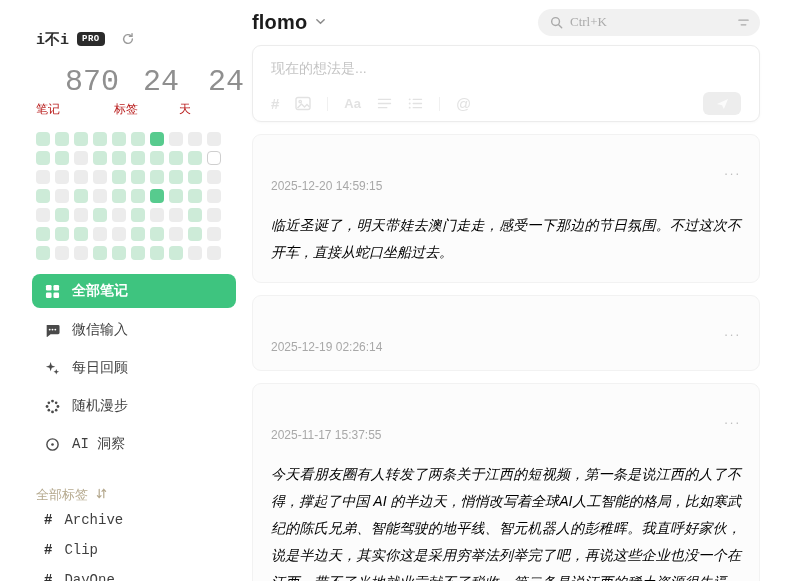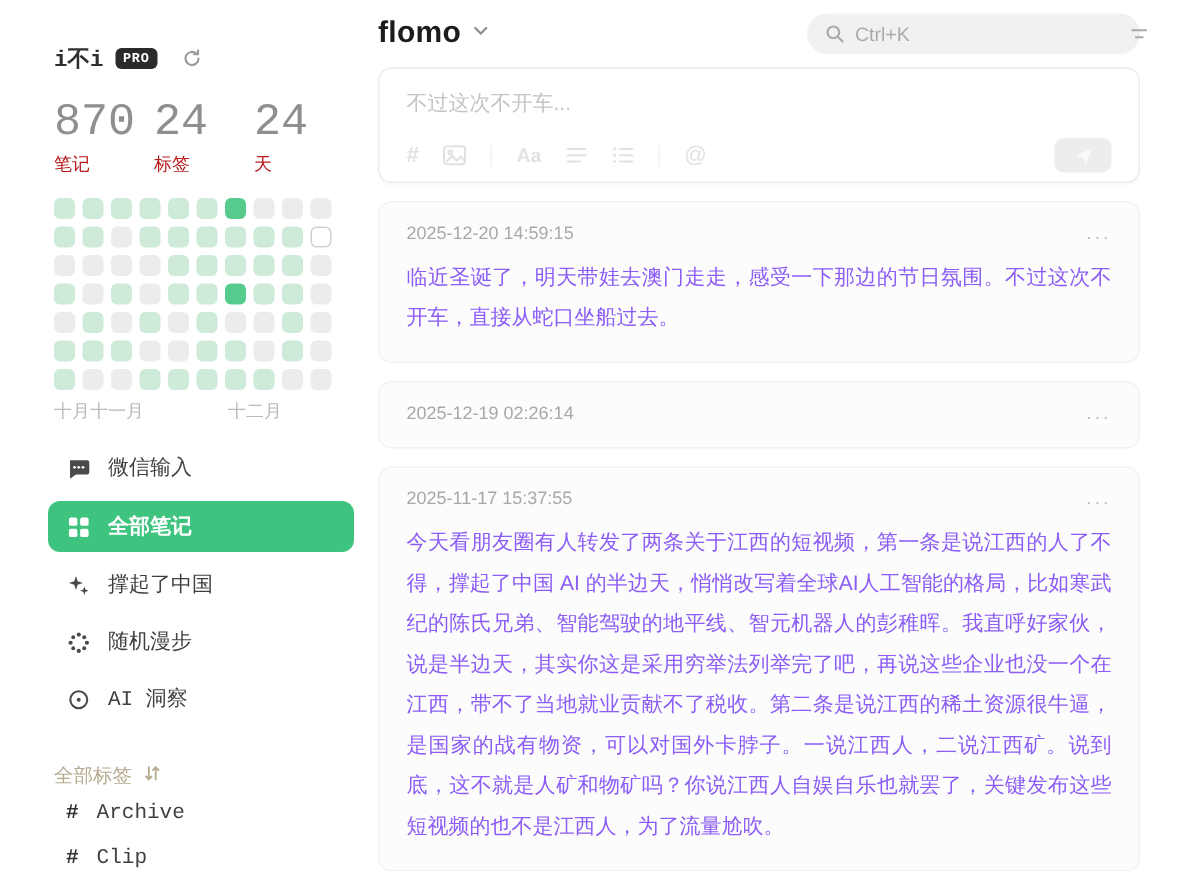--- a/index.html
+++ b/index.html
@@ -9,21 +9,21 @@
 
   
   .sidebar { position: absolute; left: 0; top: 16px; width: 244px; height: 581px; padding: 12px 8px 0 36px; font-family: Liberation Mono, monospace; }
   .user-row { display: flex; align-items: center; gap: 8px; height: 22px; }
   .user-name { font-size: 15px; font-weight: 700; color: #2e2e2e; }
   .pro-badge { background: #2b2b2b; color: #fff; font-size: 9px; font-weight: 700;
     padding: 2px 5px; border-radius: 4px; letter-spacing: .5px; }
   .sync { color: #9a9a9a; margin-left: 8px; display: inline-flex; cursor: pointer; }
   .stats { display: flex; margin-top: 16px; }
   .stat { width: 78px; }
-  .stat-num { font-size: 30px; color: #8f8f8f; font-weight: 400; line-height: 1.1; }
+  .stat-num { font-size: 30px; color: #8f8f8f; font-weight: 400; line-height: 1.1; margin-left: 29px; }
   .stat-label { font-size: 12px; color: #b91c1c; margin-top: 2px; }
 
   .heatmap { margin-top: 14px; display: grid; grid-template-columns: repeat(10, 14px);
     grid-auto-rows: 14px; gap: 5px; width: 186px; }
   .hm-cell { width: 14px; height: 14px; border-radius: 4px; }
   .months { position: relative; margin-top: 6px; height: 16px; font-size: 12px; color: #b9b9b9; }
   .month-a { position: absolute; left: 0; }
   .month-b { position: absolute; left: 116px; }
 
   .menu { margin-top: 14px; }
@@ -43,41 +43,41 @@
 
   
   .main { position: absolute; left: 252px; top: 0; width: 508px; height: 581px; }
   .topbar { display: flex; align-items: center; justify-content: space-between; height: 40px; padding-top: 4px; }
   .logo-wrap { display: flex; align-items: center; gap: 8px; cursor: pointer; }
   .logo { font-size: 20px; font-weight: 800; color: #1c1c1c; letter-spacing: .2px; }
   .chev { color: #8b8b8b; }
   .search-pill { display: flex; align-items: center; width: 222px; height: 27px;
     background: #f1f1f1; border-radius: 14px; padding: 0 12px; gap: 7px; }
   .search-pill input { border: none; outline: none; background: transparent; flex: 1;
-    font-size: 13px; color: #6a6a6a; font-family: Liberation Sans, sans-serif; }
+    font-size: 13px; color: #6a6a6a; font-family: Liberation Serif, serif; }
   .search-pill input::placeholder { color: #aaaaaa; }
   .filter-ic { color: #a9a9a9; cursor: pointer; display: inline-flex; }
 
   .editor-card { margin-top: 5px; border: 1px solid #ececec; border-radius: 9px;
     background: #ffffff; box-shadow: 0 1px 3px rgba(0,0,0,.03); padding: 14px 18px 12px; height: 77px; }
   .editor-ph { font-size: 14px; color: #c4c4c4; }
   .editor-toolbar { display: flex; align-items: center; margin-top: 14px; gap: 16px; color: #e2e2e2; }
   .tb-ic { font-size: 15px; line-height: 1; cursor: pointer; display: inline-flex; align-items: center; }
   .tb-sep { width: 1px; height: 14px; background: #f0f0f0; }
   .send-btn { margin-left: auto; width: 38px; height: 23px; border-radius: 6px; background: #ededed;
     display: flex; align-items: center; justify-content: center; cursor: pointer; border: none; }
   .send-btn svg { display: block; }
 
   .note-card { margin-top: 12px; background: #fcfcfc; border: 1px solid #f2f2f2;
     border-radius: 9px; padding: 13px 18px 16px; }
   .note-head { display: flex; align-items: center; justify-content: space-between; }
-  .note-time { font-size: 12px; color: #a8a8a8; }
+  .note-time { font-size: 12px; color: #a8a8a8; margin-top: 31px; }
   .note-more { font-size: 13px; color: #bfbfbf; letter-spacing: 2px; cursor: pointer; line-height: 6px; }
-  .note-body { margin-top: 9px; font-size: 14px; color: #8b5cf6; line-height: 27px;
-    text-align: justify; word-break: break-all; }
+  .note-body { margin-top: 19px; font-size: 14px; color: #000000; line-height: 27px;
+    text-align: justify; word-break: break-all; font-style: italic; }
 </style>
 </head>
 <body>
 
 <div class="app">
 
   <div class="sidebar">
 
     <div class="user-row">
       <span class="user-name">i不i</span>
@@ -170,56 +170,52 @@
         <div class="hm-cell" style="background: rgb(236, 236, 236);"></div>
         <div class="hm-cell" style="background: rgb(236, 236, 236);"></div>
         <div class="hm-cell" style="background: rgb(205, 235, 216);"></div>
         <div class="hm-cell" style="background: rgb(205, 235, 216);"></div>
         <div class="hm-cell" style="background: rgb(205, 235, 216);"></div>
         <div class="hm-cell" style="background: rgb(205, 235, 216);"></div>
         <div class="hm-cell" style="background: rgb(205, 235, 216);"></div>
         <div class="hm-cell" style="background: rgb(236, 236, 236);"></div>
         <div class="hm-cell" style="background: rgb(236, 236, 236);"></div>
       </div>
-    <div class="months">
-      <span class="month-a">十月十一月</span>
-      <span class="month-b">十二月</span>
-    </div>
 
     <div class="menu">
+      <div class="menu-item active">
+        <span class="mi">
+          <svg width="15" height="15" viewBox="0 0 16 16" fill="currentColor">
+            <rect x="1" y="1" width="6" height="6" rx="1.4"></rect>
+              <rect x="9" y="1" width="6" height="6" rx="1.4"></rect>
+            <rect x="1" y="9" width="6" height="6" rx="1.4"></rect>
+              <rect x="9" y="9" width="6" height="6" rx="1.4"></rect>
+          </svg>
+        </span>
+        <span>全部笔记</span>
+      </div>
       <div class="menu-item">
         <span class="mi">
           <svg width="15" height="15" viewBox="0 0 16 16" fill="currentColor">
             <path d="M2 2h12a1.5 1.5 0 0 1 1.5 1.5v7A1.5 1.5 0 0 1 14 12H6l-3.4 2.6A.5.5 0 0 1 1.8 14V12 3.5A1.5 1.5 0 0 1 2 2z"></path>
             <circle cx="5" cy="7" r="1" fill="#fff"></circle>
               <circle cx="8" cy="7" r="1" fill="#fff"></circle>
               <circle cx="11" cy="7" r="1" fill="#fff"></circle>
           </svg>
         </span>
         <span>微信输入</span>
       </div>
-      <div class="menu-item active">
-        <span class="mi">
-          <svg width="15" height="15" viewBox="0 0 16 16" fill="currentColor">
-            <rect x="1" y="1" width="6" height="6" rx="1.4"></rect>
-              <rect x="9" y="1" width="6" height="6" rx="1.4"></rect>
-            <rect x="1" y="9" width="6" height="6" rx="1.4"></rect>
-              <rect x="9" y="9" width="6" height="6" rx="1.4"></rect>
-          </svg>
-        </span>
-        <span>全部笔记</span>
-      </div>
       <div class="menu-item">
         <span class="mi">
           <svg width="15" height="15" viewBox="0 0 16 16" fill="currentColor">
             <path d="M6 1l1.2 3.8L11 6 7.2 7.2 6 11 4.8 7.2 1 6l3.8-1.2z"></path>
             <path d="M12 8.5l.8 2.2 2.2.8-2.2.8-.8 2.2-.8-2.2-2.2-.8 2.2-.8z"></path>
           </svg>
         </span>
-        <span>撑起了中国</span>
+        <span>每日回顾</span>
       </div>
       <div class="menu-item">
         <span class="mi">
           <svg width="15" height="15" viewBox="0 0 16 16" fill="currentColor">
             <circle cx="8" cy="2.2" r="1.5"></circle>
               <circle cx="13.8" cy="8" r="1.5"></circle>
               <circle cx="8" cy="13.8" r="1.5"></circle>
             <circle cx="2.2" cy="8" r="1.5"></circle>
               <circle cx="11.9" cy="4.1" r="1.4"></circle>
               <circle cx="11.9" cy="11.9" r="1.4"></circle>
@@ -289,21 +285,21 @@
         <span class="filter-ic">
           <svg width="13" height="13" viewBox="0 0 14 14" fill="none" stroke="currentColor" stroke-width="1.4" stroke-linecap="round">
               <path d="M2 4.5h10"></path>
               <path d="M4.5 9.5h5"></path>
             </svg>
         </span>
       </div>
     </div>
 
     <div class="editor-card">
-      <div class="editor-ph">不过这次不开车...</div>
+      <div class="editor-ph">现在的想法是...</div>
       <div class="editor-toolbar">
         <span class="tb-ic" style="font-weight:700;">#</span>
         <span class="tb-ic">
           <svg width="16" height="15" viewBox="0 0 16 15" fill="none" stroke="currentColor" stroke-width="1.4">
             <rect x="1" y="1.5" width="14" height="12" rx="2"></rect>
               <circle cx="5.2" cy="5.6" r="1.2"></circle>
               <path d="M2.5 12l4-4 3 3 2.5-2.5 2.5 2.5"></path>
           </svg>
         </span>
         <span class="tb-sep"></span>

